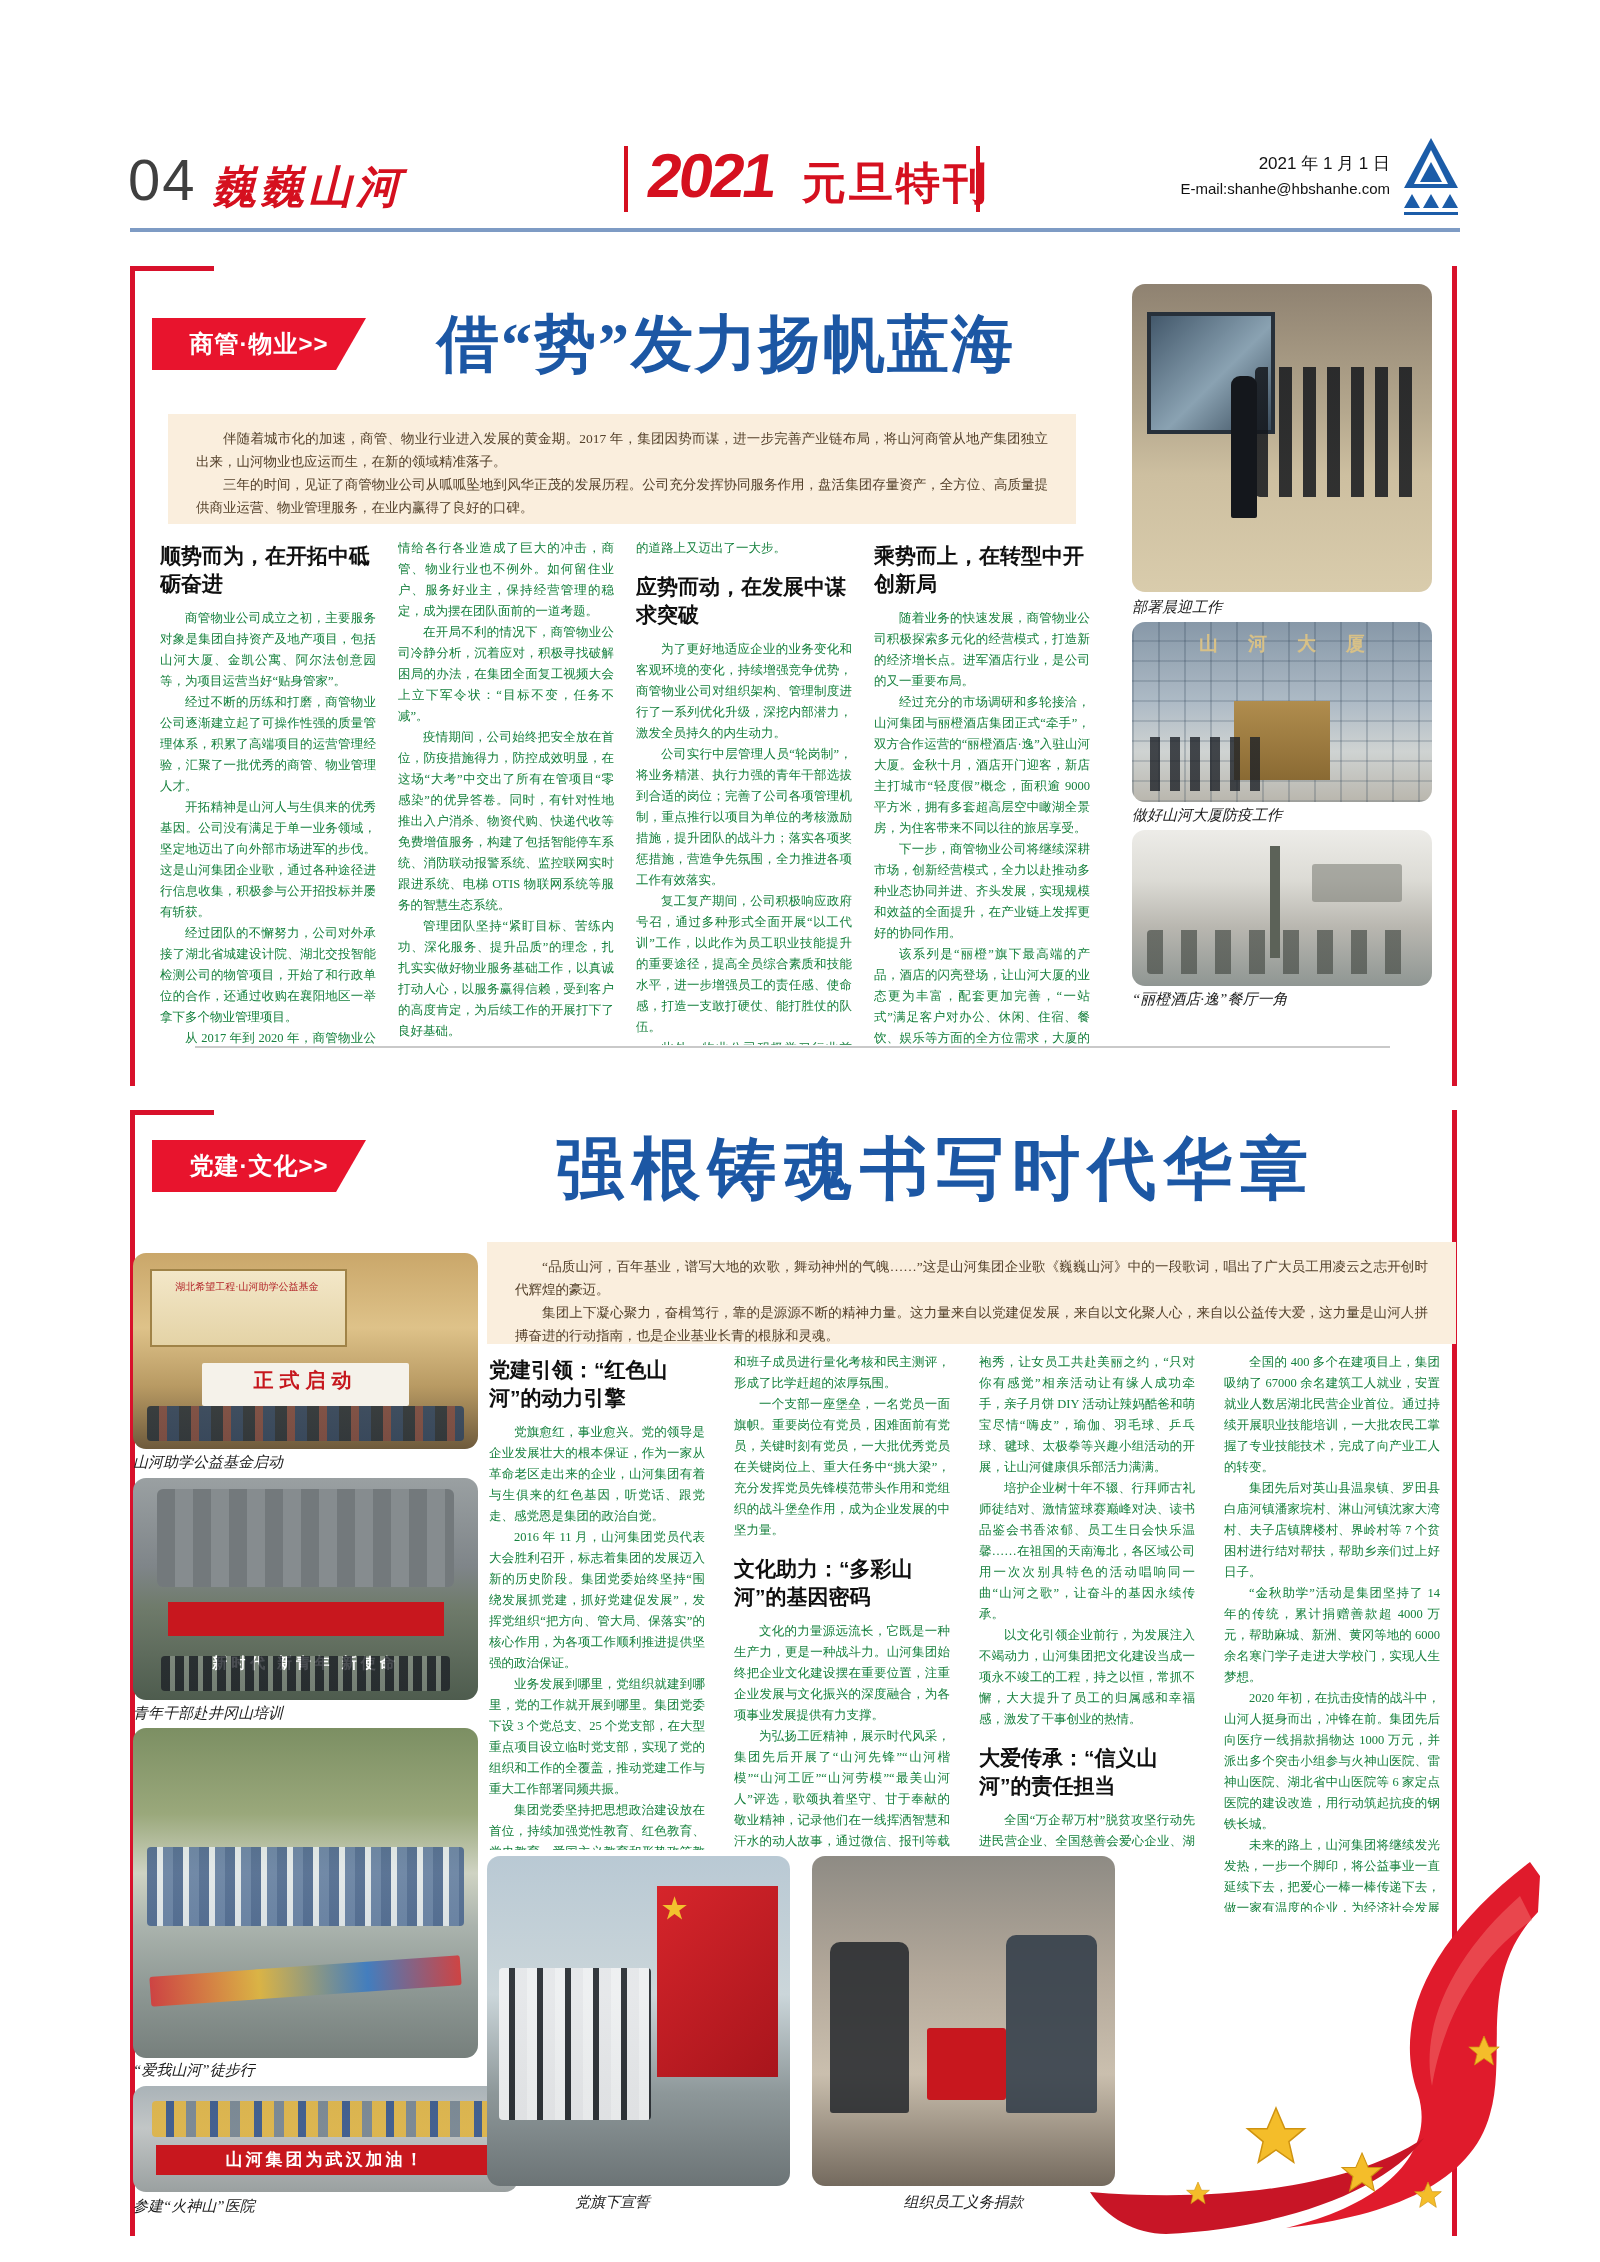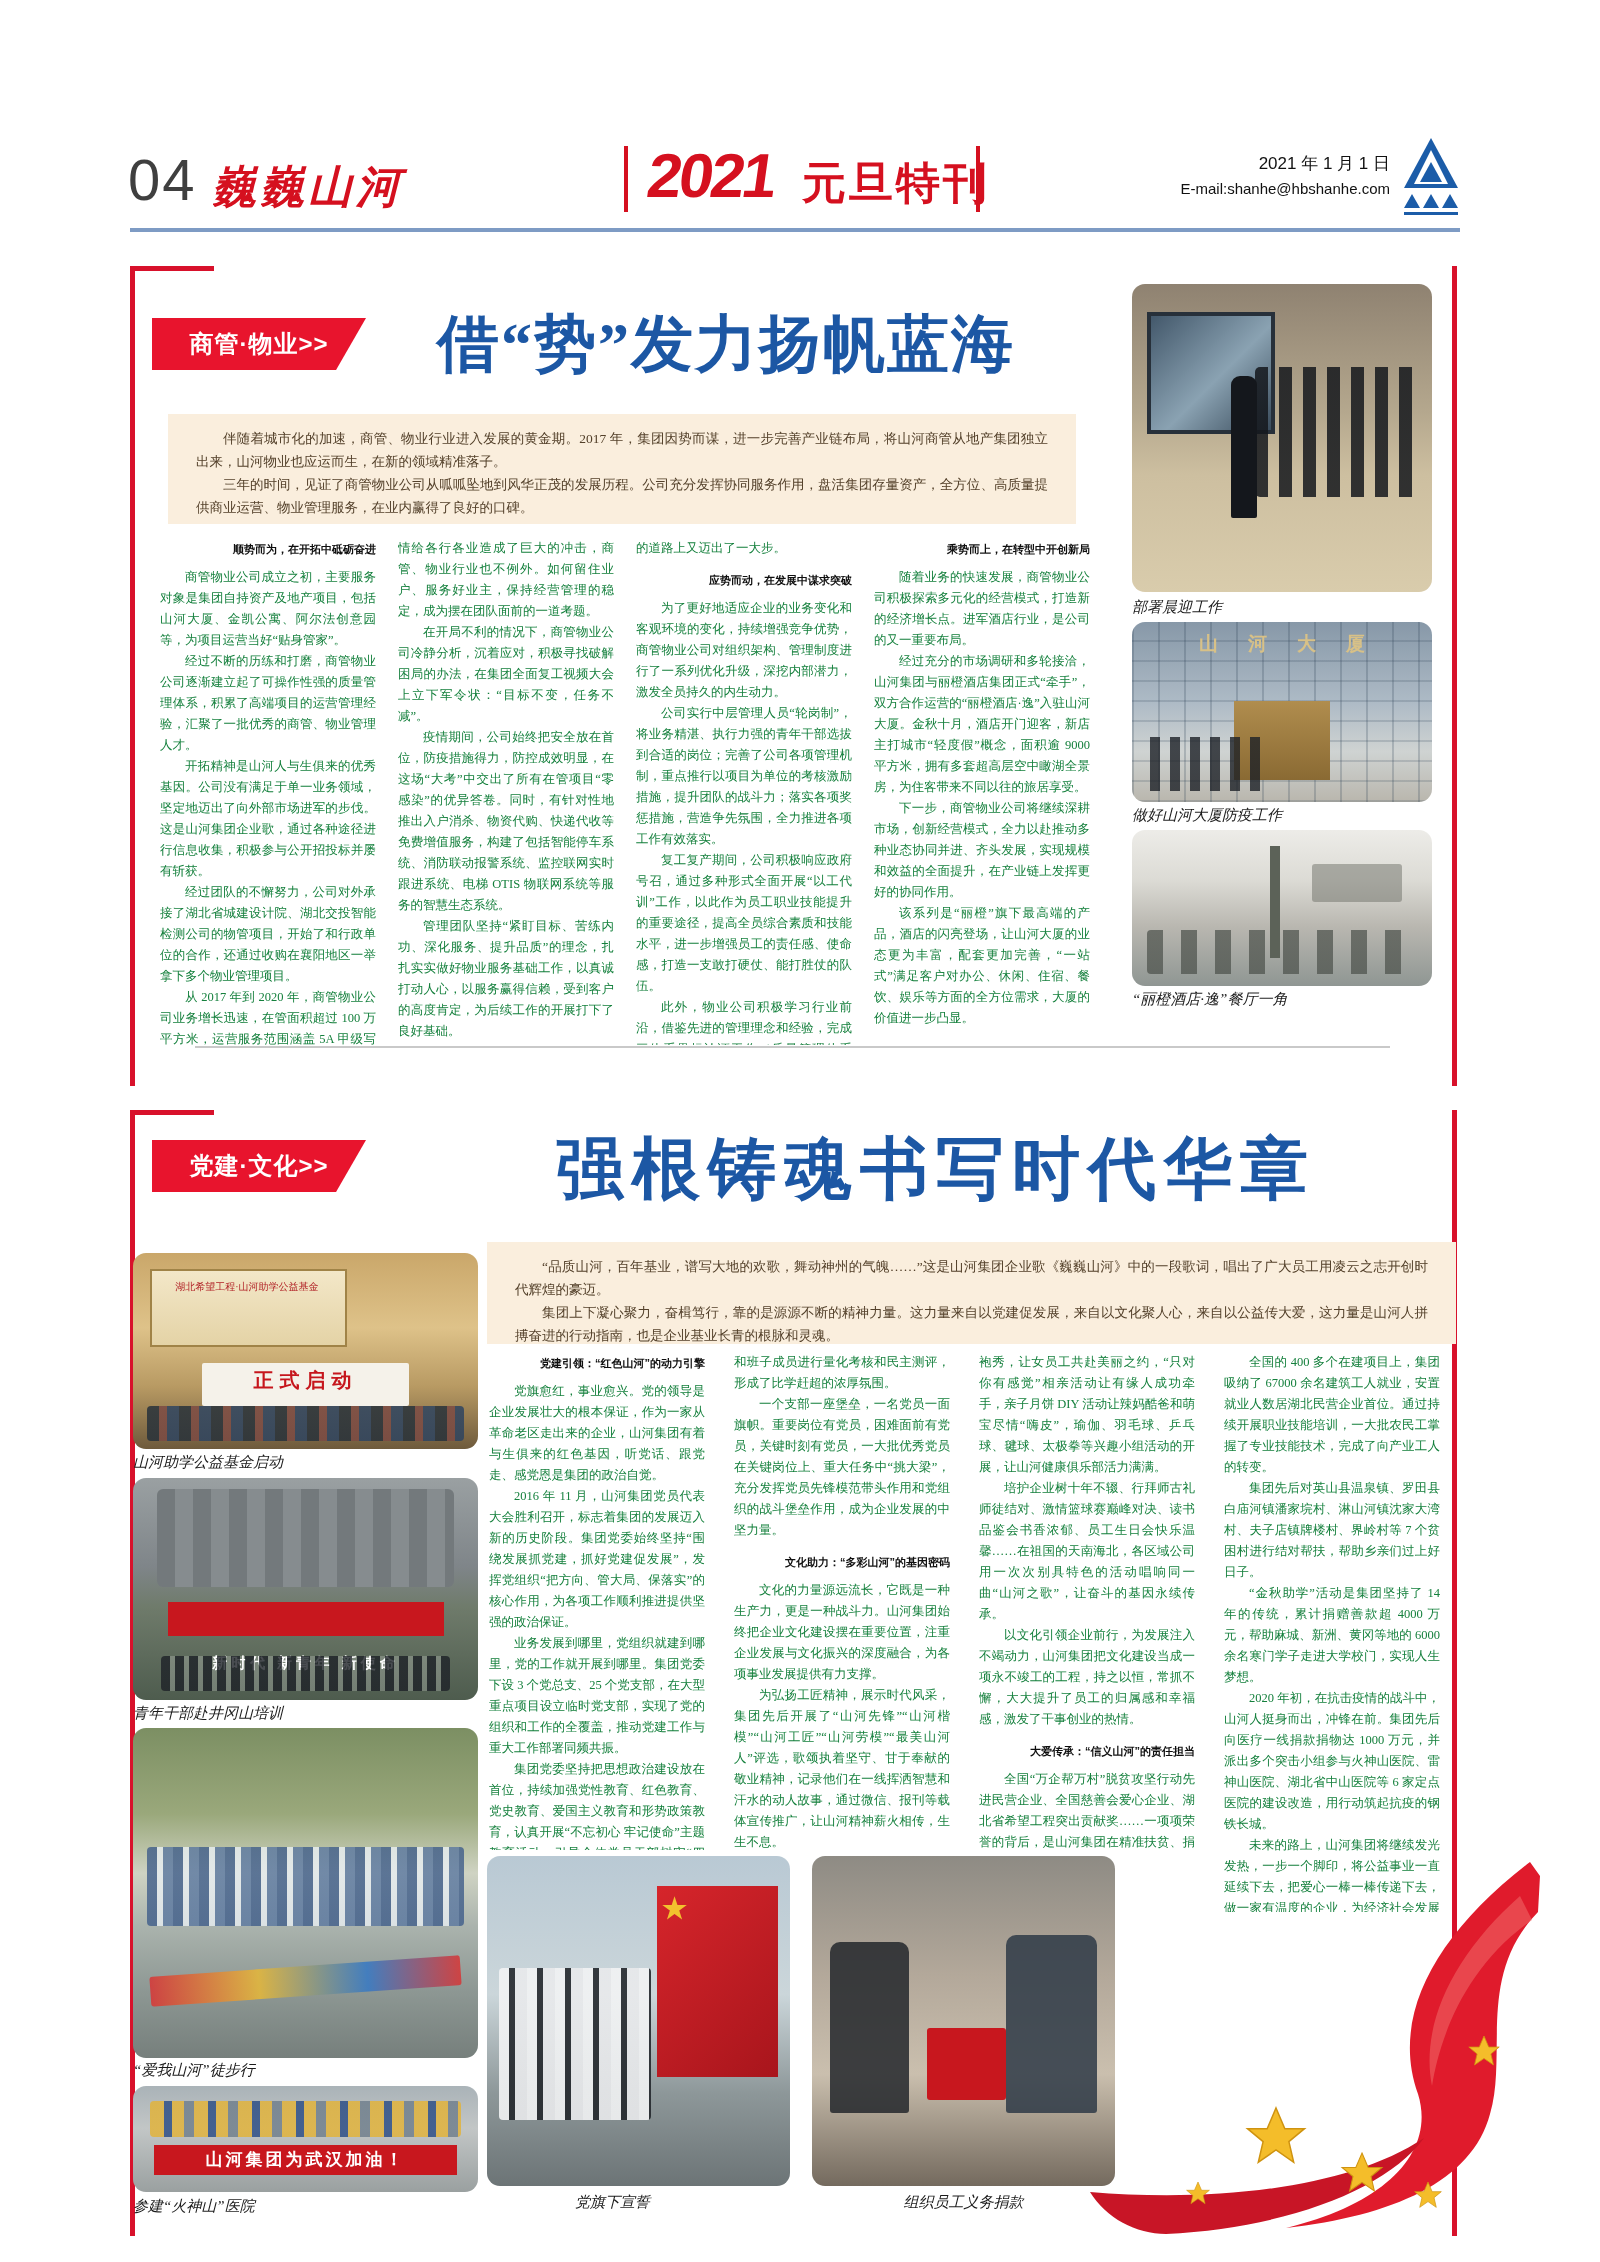--- a/index.html
+++ b/index.html
@@ -22,22 +22,22 @@
   .flag{background:#e8142d;color:#fff;font-family:"Liberation Sans",sans-serif;
         font-size:24px;font-weight:bold;line-height:52px;text-align:center;
         clip-path:polygon(0 0,100% 0,86% 100%,0 100%);letter-spacing:1px;}
   .headline{font-weight:bold;color:#1c57a4;text-align:center;white-space:nowrap;}
   .introbox{background:#faeedd;box-sizing:border-box;padding:13px 28px;}
   .introbox p{margin:0;font-size:13.5px;line-height:23px;color:#53402a;text-indent:2em;text-align:justify;}
   
   .bodycol{width:216px;overflow:hidden;}
   .col-p{font-size:12.5px;line-height:21px;margin:0;color:#15803d;text-indent:2em;text-align:justify;}
   .col-p.cont{text-indent:0;}
-  .col-subhead{font-family:"Liberation Sans",sans-serif;font-size:11px;font-weight:bold;color:#0f0f0f;
-               text-align:right;margin:14px 0 10px 0;}
+  .col-subhead{font-family:"Liberation Sans",sans-serif;font-size:21px;font-weight:bold;color:#0f0f0f;
+               text-align:left;margin:14px 0 10px 0;}
   .bodycol > .col-subhead:first-child{margin-top:4px;}
   
   .photo{overflow:hidden;border-radius:13px;}
   .ph{position:absolute;}
   .caption{font-size:15px;font-style:italic;color:#1a1a1a;line-height:20px;}
   .cap-center{text-align:center;}
   .ph-text{position:absolute;color:#fff;font-weight:bold;text-align:center;}
 </style>
 </head>
 <body>
@@ -156,21 +156,21 @@
     <div class="ph" style="left:8%;bottom:4%;width:84%;height:16%;background:repeating-linear-gradient(90deg,#1d2127 0 9px,rgba(255,255,255,.25) 9px 14px);opacity:.8;border-radius:4px;"></div>
   </figure>
   <div class="abs caption" style="left:133px;top:1703px;width:345px;">青年干部赴井冈山培训</div>
 
   <figure class="abs photo" style="left:133px;top:1728px;width:345px;height:330px;margin:0;background:linear-gradient(180deg,#7c8f63 0%,#9aa87b 26%,#cfd3c3 44%,#aab3ad 60%,#8d9793 80%,#767f7c 100%);">
     <div class="ph" style="left:4%;top:36%;width:92%;height:24%;background:repeating-linear-gradient(90deg,#3f5d8a 0 10px,#e8eef2 10px 16px,#5a77a0 16px 26px);opacity:.8;border-radius:4px;"></div>
     <div class="ph" style="left:5%;top:72%;width:90%;height:30px;background:linear-gradient(90deg,#d43a3a,#e2b63c 35%,#3a7ac2 70%,#d43a3a);transform:rotate(-4deg);opacity:.9;border-radius:3px;"></div>
   </figure>
   <div class="abs caption" style="left:133px;top:2060px;width:345px;">“爱我山河”徒步行</div>
 
-  <figure class="abs photo" style="left:133px;top:2086px;width:345px;height:106px;margin:0;background:linear-gradient(180deg,#aab3b8 0%,#c2c6c6 40%,#9aa0a0 100%);">
+  <figure class="abs photo" style="left:133px;top:2086px;width:345px;height:106px;margin:0;background:linear-gradient(180deg,#aab3b8 0%,#c2c6c6 40%,#9aa0a0 100%);padding-left:40px;">
     <div class="ph" style="left:5%;top:14%;width:90%;height:34%;background:repeating-linear-gradient(90deg,#e1b33c 0 14px,#2e4f86 14px 22px,#e1b33c 22px 34px,#71808d 34px 44px);opacity:.85;border-radius:4px;"></div>
     <div class="ph" style="left:6%;top:56%;width:88%;height:30px;background:#c8171e;"></div>
     <span class="ph-text" style="left:6%;top:56%;width:88%;font-size:17px;letter-spacing:3px;line-height:30px;">山河集团为武汉加油！</span>
   </figure>
   <div class="abs caption" style="left:133px;top:2196px;width:345px;">参建“火神山”医院</div>
 
   <div class="abs bodycol" style="left:489px;top:1352px;height:498px;">
       <h4 class="col-subhead">党建引领：“红色山河”的动力引擎</h4>
       <p class="col-p">党旗愈红，事业愈兴。党的领导是企业发展壮大的根本保证，作为一家从革命老区走出来的企业，山河集团有着与生俱来的红色基因，听党话、跟党走、感党恩是集团的政治自觉。</p>
       <p class="col-p">2016 年 11 月，山河集团党员代表大会胜利召开，标志着集团的发展迈入新的历史阶段。集团党委始终坚持“围绕发展抓党建，抓好党建促发展”，发挥党组织“把方向、管大局、保落实”的核心作用，为各项工作顺利推进提供坚强的政治保证。</p>

